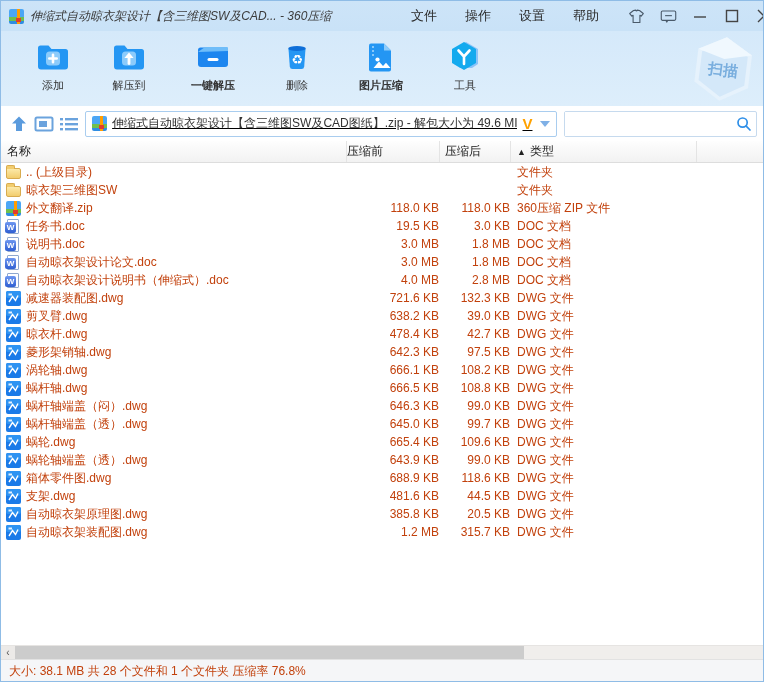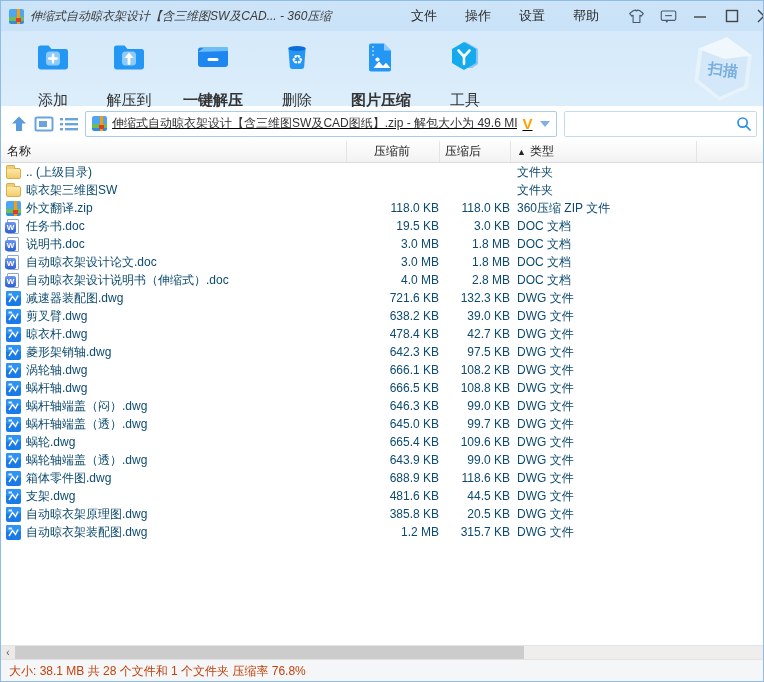--- a/index.html
+++ b/index.html
@@ -15,21 +15,21 @@
   .menu{ display:flex; gap:28px; margin-right:28px; }
   .menu-item{ font-size:13px; color:#2b2b2b; cursor:default; }
   .winctl{ display:flex; align-items:center; gap:14px; margin-right:-10px; }
   .winctl .ctl{ width:18px; height:18px; display:flex; align-items:center; justify-content:center; }
 
   
   .toolbar{ height:75px; background:linear-gradient(#d5e9fa,#ddeefb); display:flex;
             align-items:flex-start; padding:6px 0 0 24px; gap:20px; position:relative; }
   .tbtn{ display:flex; flex-direction:column; align-items:center; min-width:56px; }
   .tbtn .tico{ width:40px; height:40px; }
-  .tbtn .tlabel{ font-size:15px; color:#333; margin-top:14px; white-space:nowrap; }
+  .tbtn .tlabel{ font-size:11px; color:#333; margin-top:1px; white-space:nowrap; }
   .tbtn-wide{ min-width:72px;font-weight:bold; }
   .scan-badge{ position:absolute; right:6px; top:2px; width:68px; height:74px; }
 
   
   .addressbar{ height:35px; background:#fff; display:flex; align-items:center; padding:0 6px; }
   .nav-ic{ width:26px; height:24px; display:flex; align-items:center; justify-content:center; }
   .combo{ width:496px; height:26px; border:1px solid #a9cdef; border-radius:2px; display:flex;
           align-items:center; padding:0 6px; gap:5px; margin-left:4px; background:#fff;text-decoration:underline; }
   .combo-text{ font-size:12px; color:#333; white-space:nowrap; overflow:hidden; }
   .v-logo{ font-size:15px; font-weight:bold; color:#ffa200; line-height:1; }
@@ -39,28 +39,28 @@
           display:flex; align-items:center; }
   .searchbox input{ flex:1; border:none; outline:none; height:100%; font-size:12px; padding:0 6px;
           font-family:"Liberation Sans",sans-serif; }
   .searchbox .mag{ width:24px; display:flex; justify-content:center; }
 
   
   .lheader{ height:22px; display:flex; align-items:center; font-size:12px; color:#1a1a1a;
             background:linear-gradient(#fefefe,#f2f2f2); border-bottom:1px solid #dddddd; }
   .hc{ height:100%; display:flex; align-items:center; }
   .hc-name{ width:345px; padding-left:6px; }
-  .hc-before{ width:93px; padding-left:27px; border-left:1px solid #e4e4e4; }
+  .hc-before{ width:93px; border-left:1px solid #e4e4e4; }
   .hc-after{ width:71px; padding-left:5px; border-left:1px solid #e4e4e4; }
   .hc-type{ width:187px; padding-left:6px; border-left:1px solid #e4e4e4; border-right:1px solid #e4e4e4; gap:4px; }
   .sort-arrow{ font-size:9px; color:#222; }
 
   
   .listarea{ height:482px; overflow:hidden; background:#fff; }
-  .row{ height:18px; display:flex; align-items:center; font-size:12px; color:#0c4a6e; }
+  .row{ height:18px; display:flex; align-items:center; font-size:12px; color:#c2410c; }
   .c-name{ width:345px; display:flex; align-items:center; gap:5px; padding-left:4px;
            white-space:nowrap; overflow:hidden; }
   .c-before{ width:93px; text-align:right; }
   .c-after{ width:71px; text-align:right; }
   .c-type{ padding-left:7px; white-space:nowrap; }
   .ic-slot{ width:16px; height:16px; display:inline-flex; align-items:center; justify-content:center; flex:none; }
 
   
   .fi{ display:inline-block; position:relative; }
   .fi-folder{ width:15px; height:11px; background:linear-gradient(#fce9a8,#f2cd6e);

